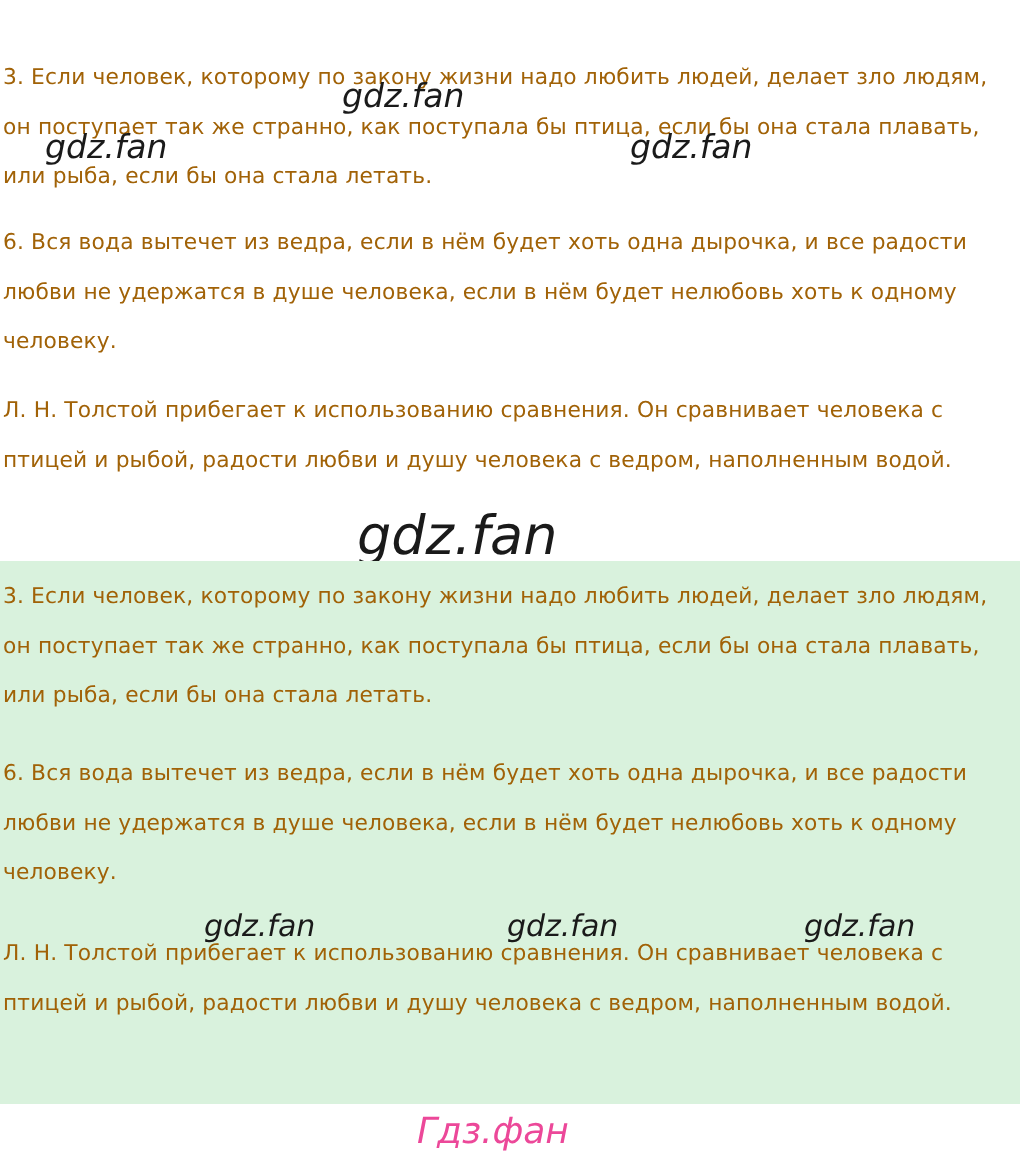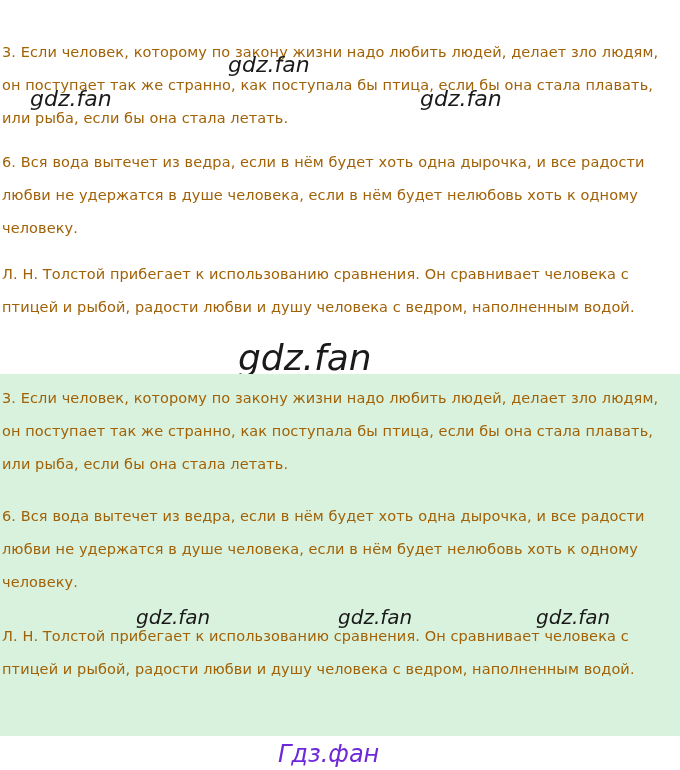--- a/index.html
+++ b/index.html
@@ -71,21 +71,21 @@
     font-style: italic;
   }
   .wm-title {
     font-size: 15px;
     color: #d7d7d7;
     letter-spacing: 0.5px;
   }
   .wm-sm { font-size: 20px; font-weight: 400; }
   .wm-md { font-size: 22px; font-weight: 400; }
   .wm-lg { font-size: 36px; font-weight: 400; }
-  .wm-bottom { font-size: 24px; font-weight: 400; color: #6d28d9; }
+  .wm-bottom { font-size: 24px; font-weight: 400; color: #ec4899; }
 </style>
 </head>
 <body>
 
 <div class="page">
 
   <div class="wm wm-title" style="left:300px; top:2px;">gdz.fan</div>
 
   <div class="section-top">
 

